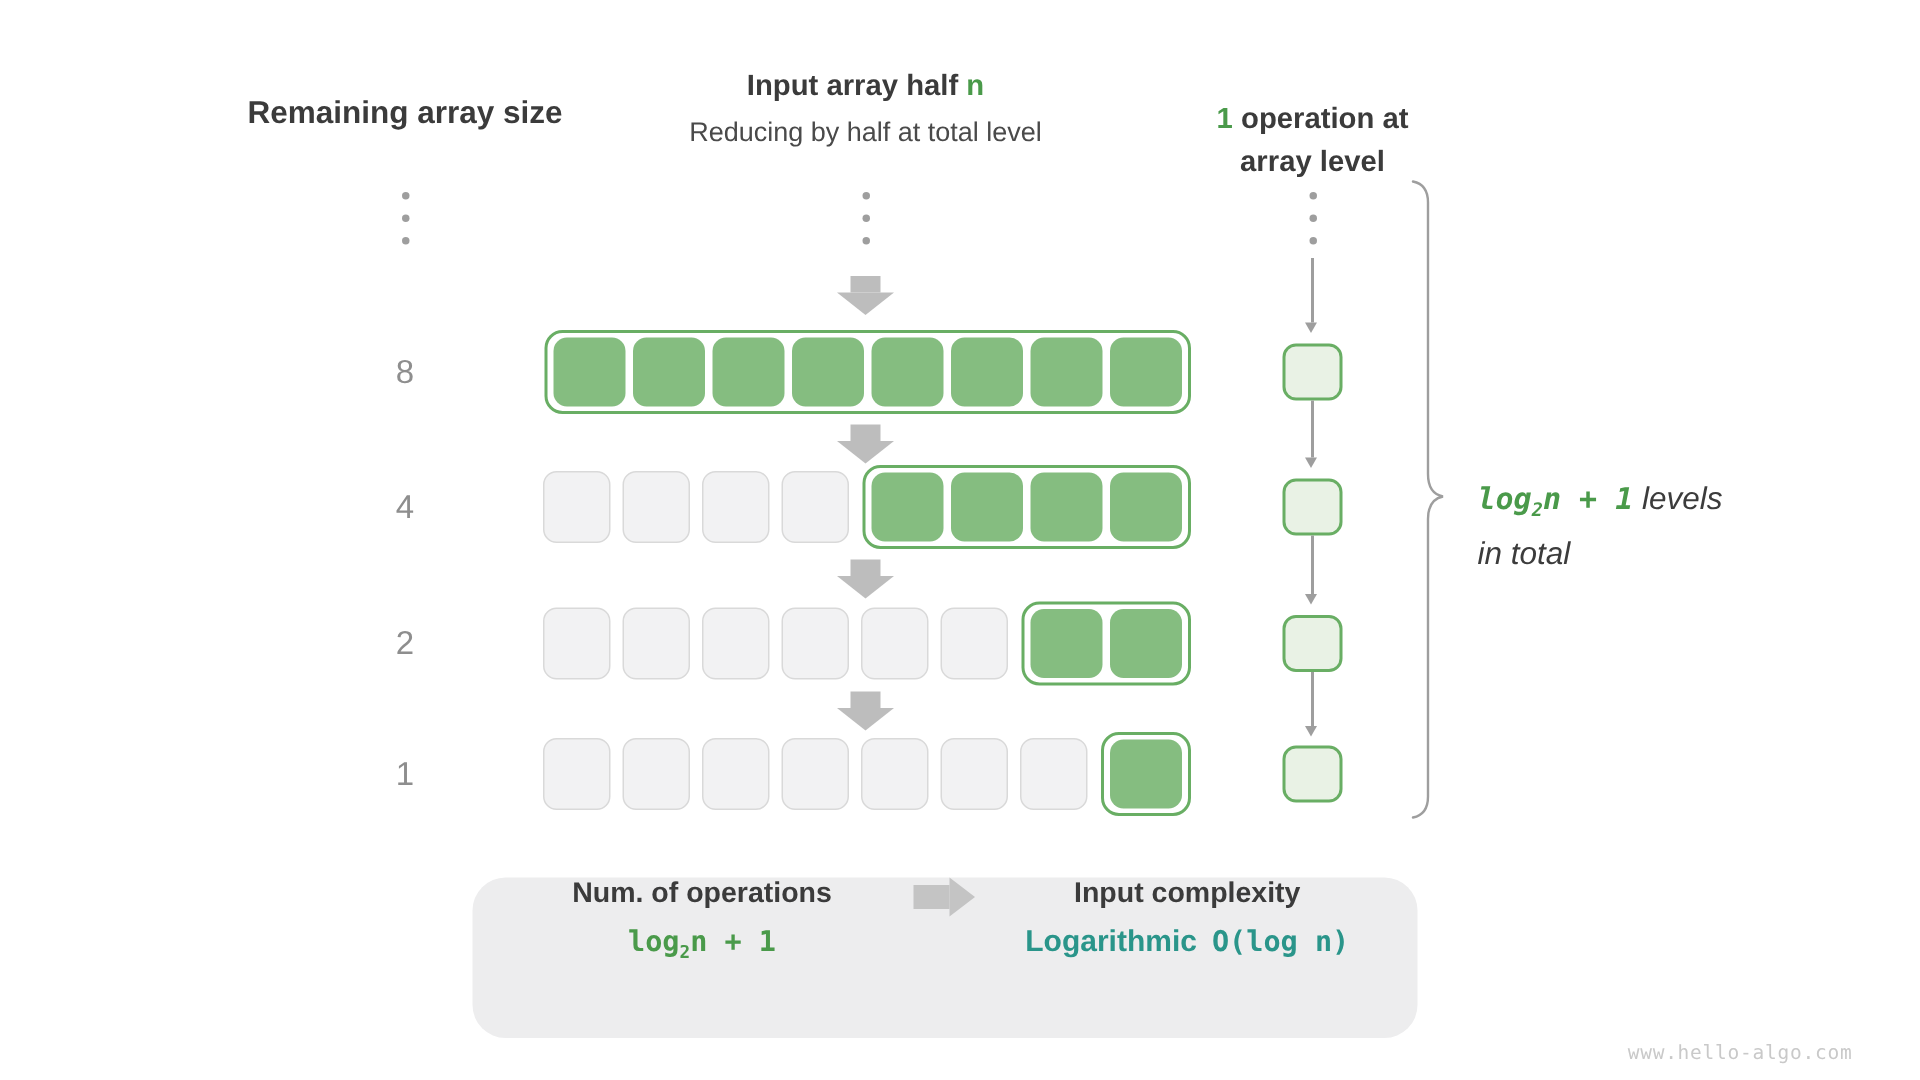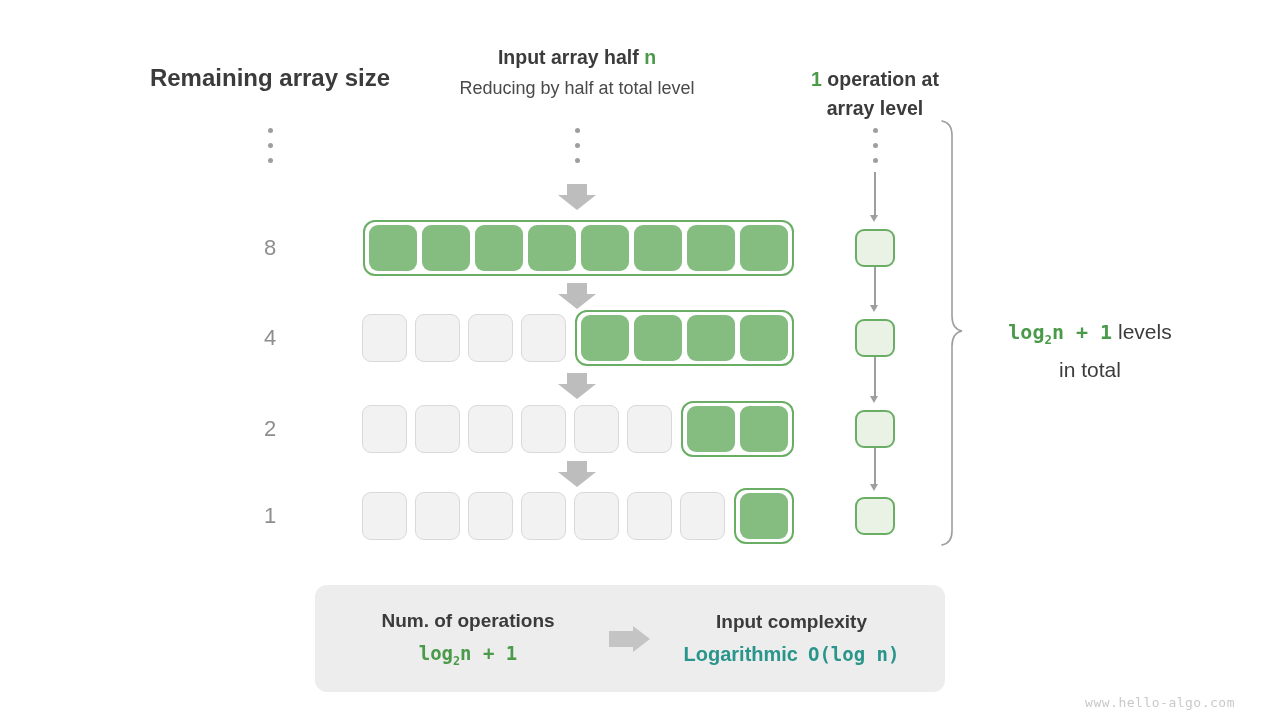--- a/index.html
+++ b/index.html
@@ -1,21 +1,21 @@
 <!DOCTYPE html>
 <html><head>
 <meta charset="utf-8">
 <style>
   html,body{margin:0;padding:0;background:#fff;}
   .stage{position:relative;width:1280px;height:720px;background:#ffffff;overflow:hidden;
          font-family:"Liberation Sans",sans-serif;}
 
   
   .hdr{position:absolute;text-align:center;color:#3b3b3b;}
-  .hdr-left{left:95px;top:64px;width:350px;font-size:24px;font-weight:bold;}
+  .hdr-left{left:95px;top:64px;width:350px;font-size:21px;font-weight:bold;}
   .hdr-center{left:427px;top:46px;width:300px;}
   .hdr-center .hdr-line1{font-size:19.5px;font-weight:bold;}
   .hdr-center .hdr-line2{margin-top:9px;font-size:18px;font-weight:400;color:#4a4a4a;}
   .hdr-right{left:775px;top:65px;width:200px;font-size:19.5px;font-weight:bold;line-height:29px;}
   .green-text{color:var(--green-text);}
 
   
   .dots{position:absolute;top:128px;display:flex;flex-direction:column;gap:10px;align-items:center;width:10px;}
   .dot{width:5px;height:5px;border-radius:50%;background:var(--line-gray);}
 
@@ -39,28 +39,28 @@
   
   .op-square{position:absolute;left:855px;width:40px;height:38px;border-radius:9px;box-sizing:border-box;
              background:var(--op-fill);border:2px solid var(--active-border);}
   .conn-line{position:absolute;width:1.5px;background:var(--line-gray);left:874px;}
   .conn-head{position:absolute;width:0;height:0;left:870px;
              border-left:4.5px solid transparent;border-right:4.5px solid transparent;
              border-top:7px solid var(--line-gray);}
 
   
   .brace{position:absolute;left:938px;top:118px;}
-  .brace-note{position:absolute;left:985px;top:317px;width:210px;text-align:center;
-              color:#3c3c3c;font-size:21px;line-height:30px;}
+  .brace-note{position:absolute;left:985px;top:317px;width:210px;text-align:left;
+              color:#3c3c3c;font-size:21px;line-height:30px;font-style:italic;}
   .formula{font-family:"DejaVu Sans Mono",monospace;font-weight:bold;color:var(--green-text);font-size:20px;}
   .formula sub{font-size:0.62em;}
 
   
-  .summary{position:absolute;left:315px;top:585px;width:630px;height:107px;border-radius:12px;
-           background:#ededee;display:flex;align-items:center;box-sizing:border-box;padding:0 18px;}
+  .summary{position:absolute;left:315px;top:585px;width:630px;height:107px;border-radius:22px;
+           background:#ededee;display:flex;align-items:flex-start;box-sizing:border-box;padding:0 18px;}
   .summary-col{display:flex;flex-direction:column;align-items:center;gap:10px;}
   .summary-col.left{width:270px;}
   .summary-col.right{flex:1;}
   .summary-title{font-size:19px;font-weight:bold;color:#3b3b3b;}
   .summary-formula{font-size:19px;}
   .summary-arrow{display:flex;align-items:center;margin:0 6px;}
   .summary-arrow .stem{width:24px;height:16px;background:#c4c4c4;}
   .summary-arrow .head{width:0;height:0;border-top:13px solid transparent;
                        border-bottom:13px solid transparent;border-left:17px solid #c4c4c4;}
   .complexity-line{color:var(--teal-text);font-size:20px;font-weight:bold;}

